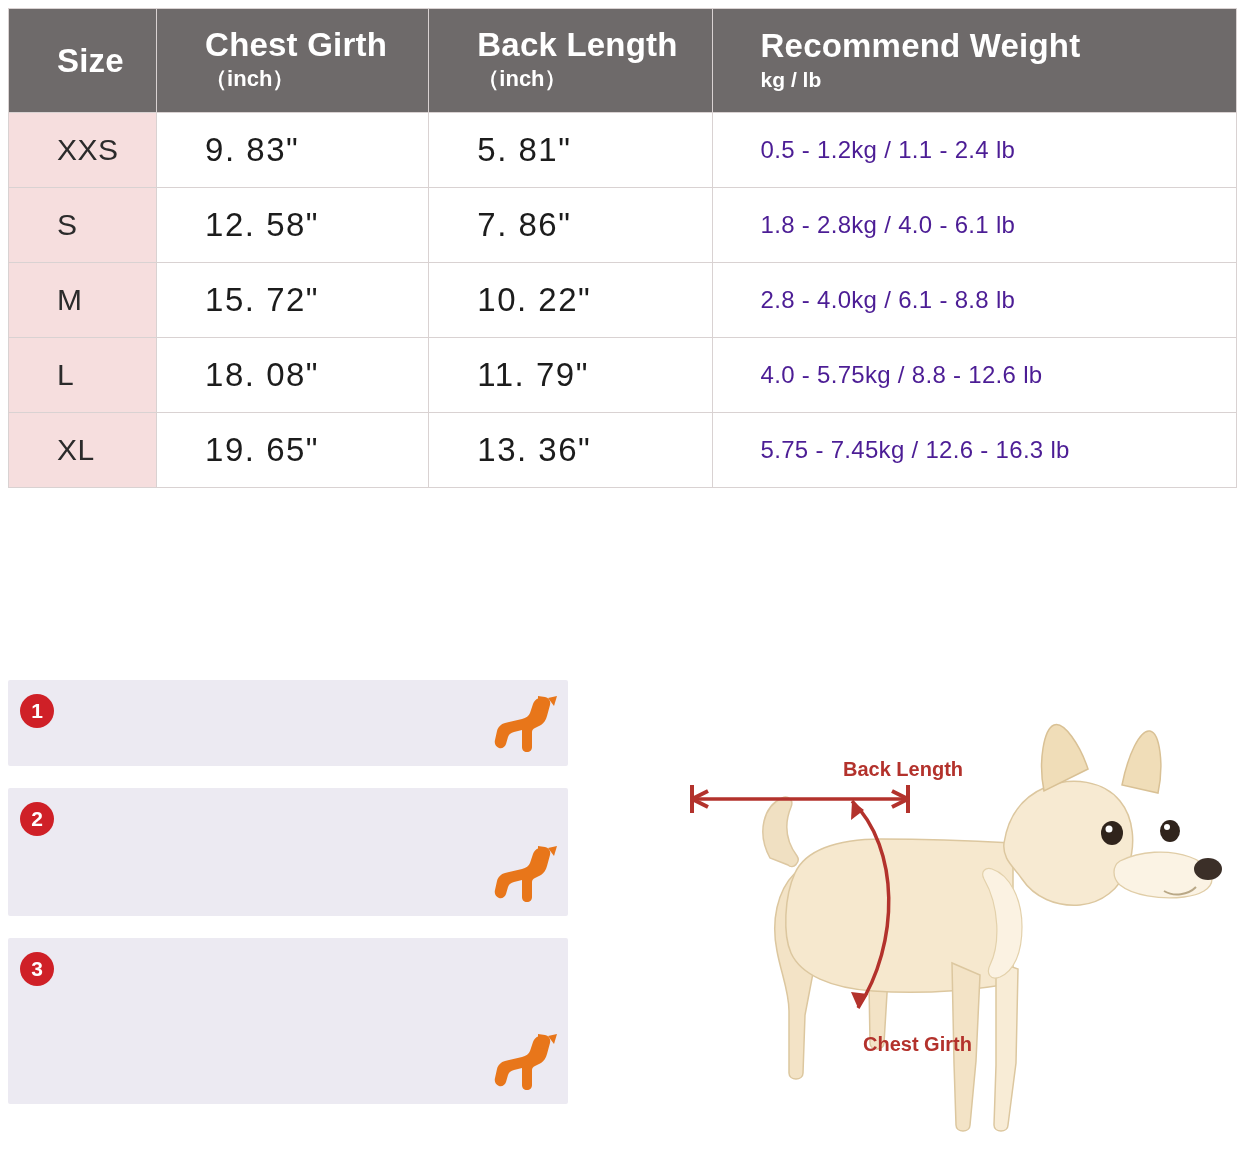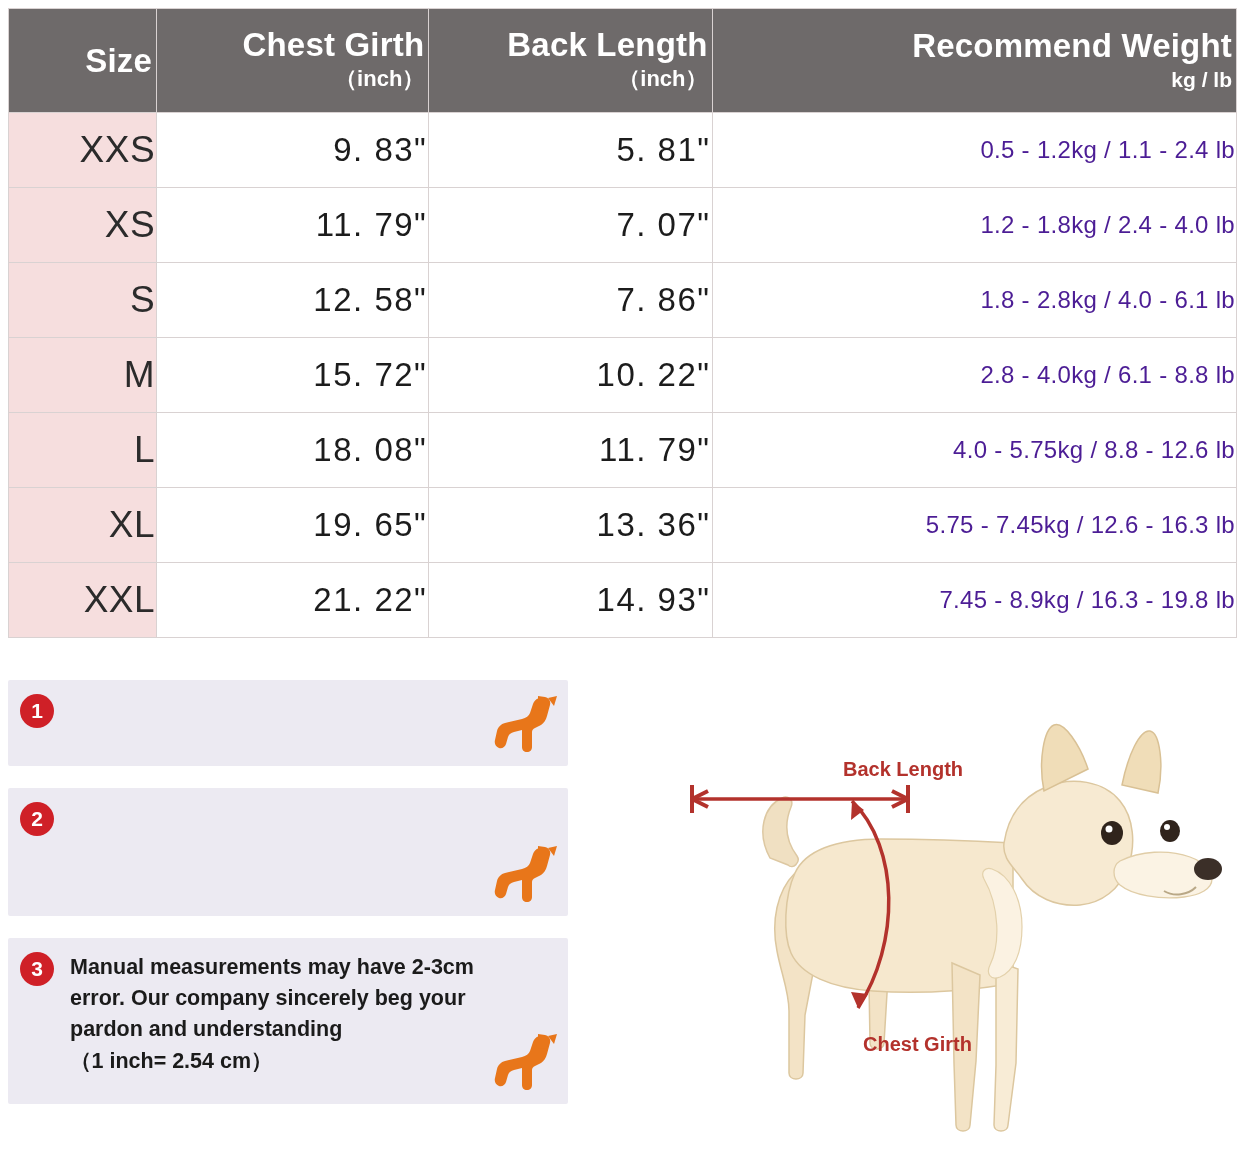--- a/index.html
+++ b/index.html
@@ -14,21 +14,21 @@
 
   
   table.size-chart {
     width: 1229px;
     margin: 8px 0 0 8px;
     border-collapse: collapse;
     table-layout: fixed;
   }
   table.size-chart th, table.size-chart td {
     border: 1px solid #d9d2d2;
-    text-align: right;
+    text-align: left;
     vertical-align: middle;
     padding-left: 48px;
   }
   thead th {
     background: #6e6a6a;
     color: #ffffff;
     height: 104px;
     font-weight: bold;
     border-color: #8b8686;
     padding: 0 4px;
@@ -38,21 +38,21 @@
   th.col-back  { width: 283px; }
   th.col-weight{ width: 524px; }
   .hd-main { font-size: 33px; line-height: 1.08; letter-spacing: .2px; }
   .hd-sub  { font-size: 22px; font-weight: bold; line-height: 1.3; display: block; margin-top: 2px;}
   .hd-sub.small { font-size: 21px; }
 
   tbody td { height: 75px; }
   td.size-cell {
     background: #f6dede;
     color: #2b2b2b;
-    font-size: 37px;
+    font-size: 30px;
     letter-spacing: .5px;
   }
   td.num-cell {
     font-size: 33px;
     color: #1c1c1c;
     letter-spacing: 1.5px;
     font-weight: 500;
   }
   td.weight-cell {
     font-size: 24px;
@@ -141,26 +141,20 @@
       </tr>
     </thead>
     <tbody>
       <tr>
         <td class="size-cell">XXS</td>
         <td class="num-cell">9. 83"</td>
         <td class="num-cell">5. 81"</td>
         <td class="weight-cell">0.5 - 1.2kg  /  1.1 - 2.4 lb</td>
       </tr>
       <tr>
-        <td class="size-cell">XS</td>
-        <td class="num-cell">11. 79"</td>
-        <td class="num-cell">7. 07"</td>
-        <td class="weight-cell">1.2  - 1.8kg  /  2.4 - 4.0 lb</td>
-      </tr>
-      <tr>
         <td class="size-cell">S</td>
         <td class="num-cell">12. 58"</td>
         <td class="num-cell">7. 86"</td>
         <td class="weight-cell">1.8 - 2.8kg  /  4.0 - 6.1 lb</td>
       </tr>
       <tr>
         <td class="size-cell">M</td>
         <td class="num-cell">15. 72"</td>
         <td class="num-cell">10. 22"</td>
         <td class="weight-cell">2.8 - 4.0kg  /  6.1 - 8.8 lb</td>
@@ -169,26 +163,20 @@
         <td class="size-cell">L</td>
         <td class="num-cell">18. 08"</td>
         <td class="num-cell">11. 79"</td>
         <td class="weight-cell">4.0 - 5.75kg  /  8.8 - 12.6 lb</td>
       </tr>
       <tr>
         <td class="size-cell">XL</td>
         <td class="num-cell">19. 65"</td>
         <td class="num-cell">13. 36"</td>
         <td class="weight-cell">5.75 - 7.45kg  /  12.6 - 16.3 lb</td>
-      </tr>
-      <tr>
-        <td class="size-cell">XXL</td>
-        <td class="num-cell">21. 22"</td>
-        <td class="num-cell">14. 93"</td>
-        <td class="weight-cell">7.45 - 8.9kg  /  16.3 - 19.8 lb</td>
       </tr>
     </tbody>
   </table>
 
   <div class="notes">
 
     <div class="note note-1">
       <div class="badge">1</div>
       <div class="dog-silo">
         <svg width="72" height="66" viewBox="0 0 72 66">
@@ -205,24 +193,20 @@
         <svg width="72" height="66" viewBox="0 0 72 66">
           <path fill="#e8761a" d="M48 3c-2 0-4 2-5 5l-3 9c-1 3-4 5-8 6l-17 4c-4 1-7 4-8 8L5 44c-1 4 1 7 4 8 3 1 6-1 7-4l2-7c1-3 3-4 6-5l8-2v17c0 3 2 5 5 5s5-2 5-5V36c0-2 1-3 3-4l6-3c3-2 5-5 6-9l3-11c1-4-1-7-5-8l-7-1z"></path>
           <circle fill="#e8761a" cx="52" cy="8" r="7"></circle>
           <path fill="#e8761a" d="M58 2l9-2-3 10z"></path>
         </svg>
       </div>
     </div>
 
     <div class="note note-3">
       <div class="badge">3</div>
-      <div class="txt">Manual measurements may have 2-3cm
-error. Our company sincerely beg your
-pardon and understanding
-（1 inch= 2.54 cm）</div>
       <div class="dog-silo">
         <svg width="72" height="66" viewBox="0 0 72 66">
           <path fill="#e8761a" d="M48 3c-2 0-4 2-5 5l-3 9c-1 3-4 5-8 6l-17 4c-4 1-7 4-8 8L5 44c-1 4 1 7 4 8 3 1 6-1 7-4l2-7c1-3 3-4 6-5l8-2v17c0 3 2 5 5 5s5-2 5-5V36c0-2 1-3 3-4l6-3c3-2 5-5 6-9l3-11c1-4-1-7-5-8l-7-1z"></path>
           <circle fill="#e8761a" cx="52" cy="8" r="7"></circle>
           <path fill="#e8761a" d="M58 2l9-2-3 10z"></path>
         </svg>
       </div>
     </div>
 
   </div>

